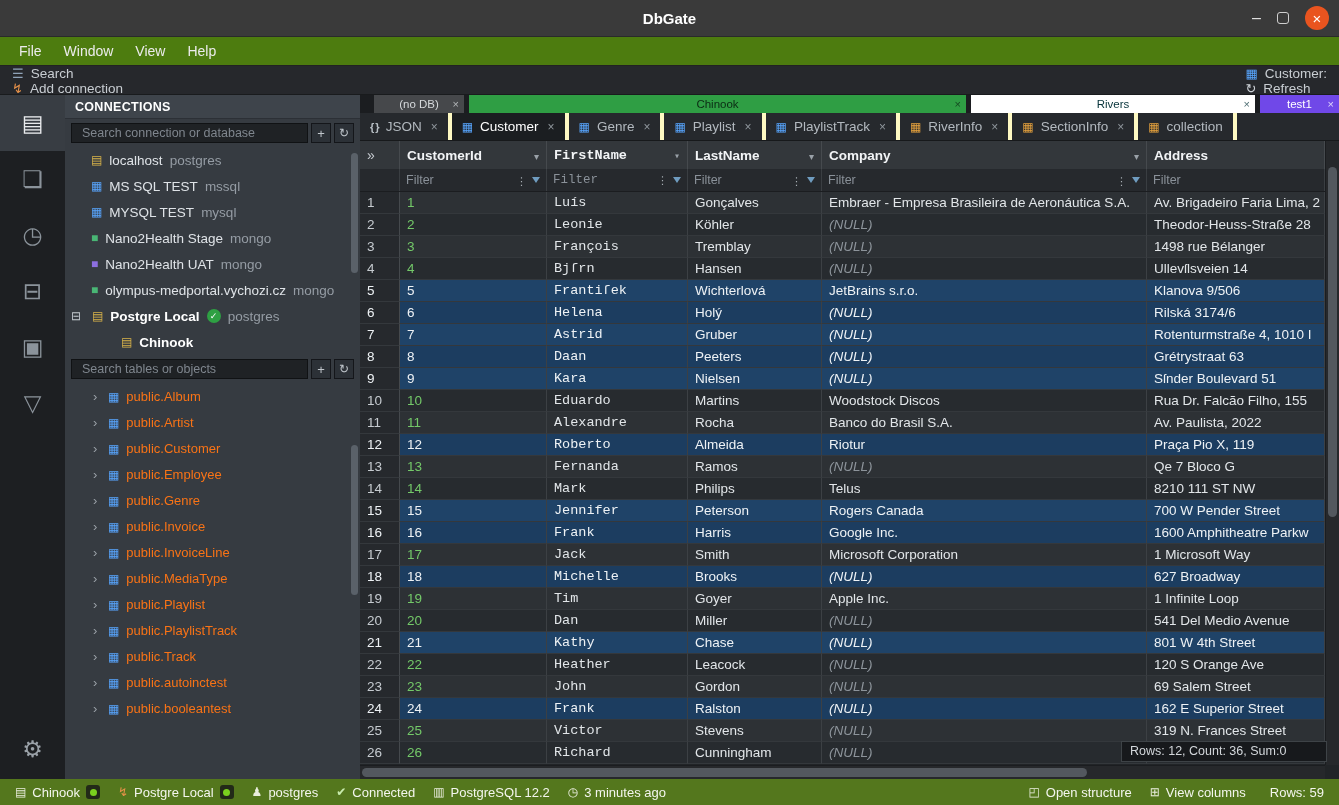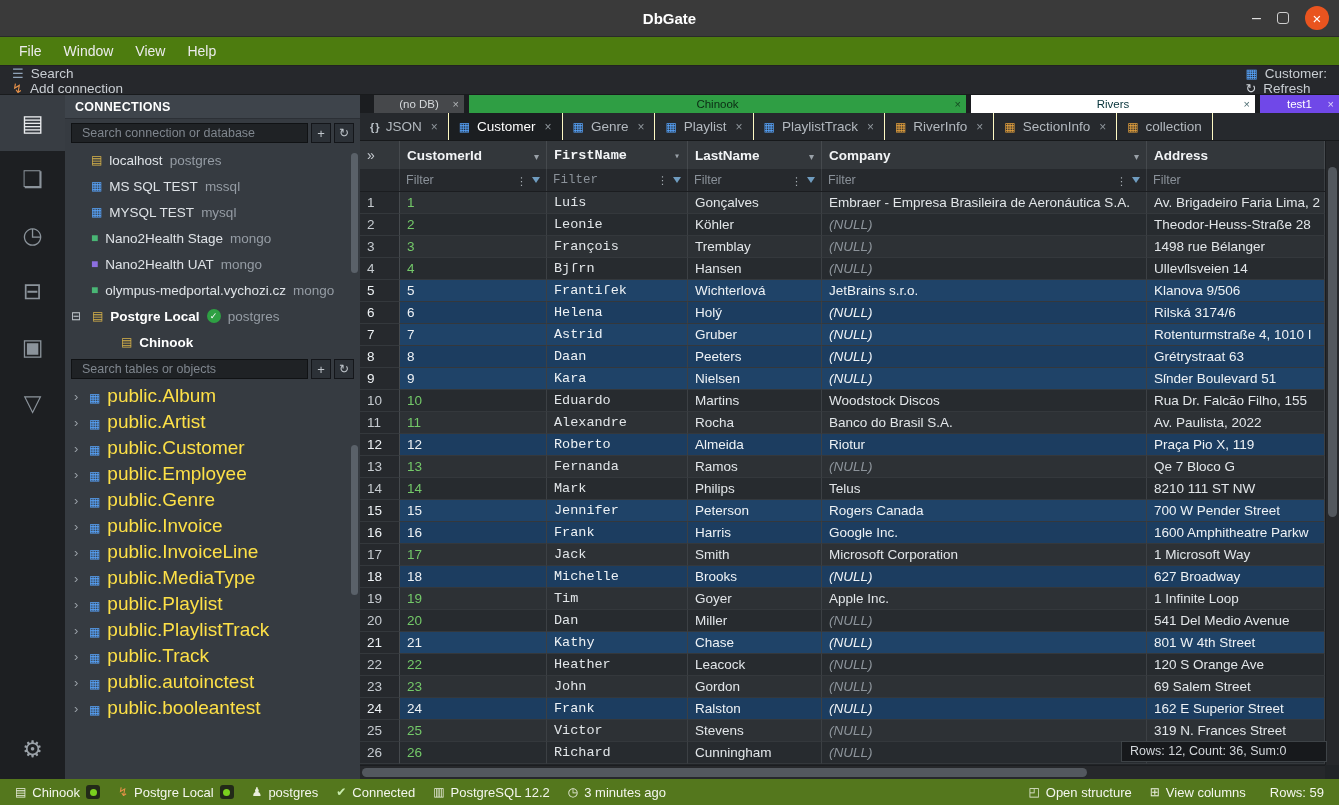--- a/index.html
+++ b/index.html
@@ -82,21 +82,21 @@
   .conn-row .expander::before { content:"⊟"; }
   .conn-row .conn-ic { font-size:12px; }
   .conn-row .suffix { color:#959ca4; }
   .conn-row.bold .name { font-weight:bold; color:#ffffff; }
   .conn-row.child { padding-left:56px; }
   .check-badge { width:14px; height:14px; border-radius:50%; background:#2ea043; display:flex; align-items:center; justify-content:center; }
   .check-badge::before { content:"✓"; color:#fff; font-size:9px; }
 
   .tables-group-row { height:26px; display:flex; align-items:center; gap:7px; padding-left:10px; font-size:13.5px; font-weight:bold; color:#ffffff; }
   .tables-group-row .expander::before { content:"⊟"; font-weight:normal; color:#c3c9cf; font-size:12px; }
-  .table-row { height:26px; display:flex; align-items:center; gap:7px; padding-left:9px; font-size:19px; color:#fde047; white-space:nowrap; }
+  .table-row { height:26px; display:flex; align-items:center; gap:7px; padding-left:28px; font-size:13px; color:#f97316; white-space:nowrap; }
   .table-row .chev { color:#9aa1a8; font-size:13px; width:8px; }
   .table-row .chev::before { content:"›"; }
   .table-row .tbl-ic::before { content:"▦"; color:#58a6ff; font-size:12px; }
 
   .side-thumb { position:absolute; right:2px; width:7px; background:#5a6169; border-radius:4px; }
   .side-thumb.t1 { top:58px; height:120px; }
   .side-thumb.t2 { top:350px; height:150px; }
 
   
   .main { position:absolute; left:360px; top:95px; right:0; bottom:26px; background:#1f2225; }
@@ -104,21 +104,21 @@
   .dbtabs { height:18px; background:#1b1d20; display:flex; padding-left:14px; gap:5px; align-items:stretch; }
   .dbtab { position:relative; display:flex; align-items:center; justify-content:center; font-size:11.5px; }
   .dbtab .x { position:absolute; right:5px; opacity:.75; }
   .dbtab .x::before { content:"×"; font-size:11px; }
   .dbtab.gray { background:#46484b; color:#d6d9dc; width:90px; }
   .dbtab.green { background:#2f9e44; color:#0b2b14; width:497px; }
   .dbtab.teal { background:#ffffff; color:#06333a; width:284px; }
   .dbtab.purple { background:#7048e8; color:#ffffff; flex:1; }
 
   .filetabs { height:28px; background:#26292d; border-bottom:1px solid #17191b; display:flex; overflow:hidden; }
-  .ftab { display:flex; align-items:center; gap:7px; padding:0 10px; font-size:13.5px; color:#b3b9bf; border-right:1px solid #fef9c3; white-space:nowrap; }
+  .ftab { display:flex; align-items:center; gap:7px; padding:0 10px; font-size:13.5px; color:#b3b9bf; border-right:4px solid #fef9c3; white-space:nowrap; }
   .ftab.active { background:#1b1e21; color:#ffffff; }
   .ftab .ftab-ic { font-size:12px; }
   .ftab .x { color:#8f969c; margin-left:2px; }
   .ftab .x::before { content:"×"; font-size:12px; }
 
   
   .grid { position:absolute; left:0; right:0; top:46px; bottom:0; background:#212427; }
   .c0 { width:40px; flex:none; }
   .c1 { width:147px; flex:none; }
   .c2 { width:141px; flex:none;font-family:Liberation Mono, monospace; }

